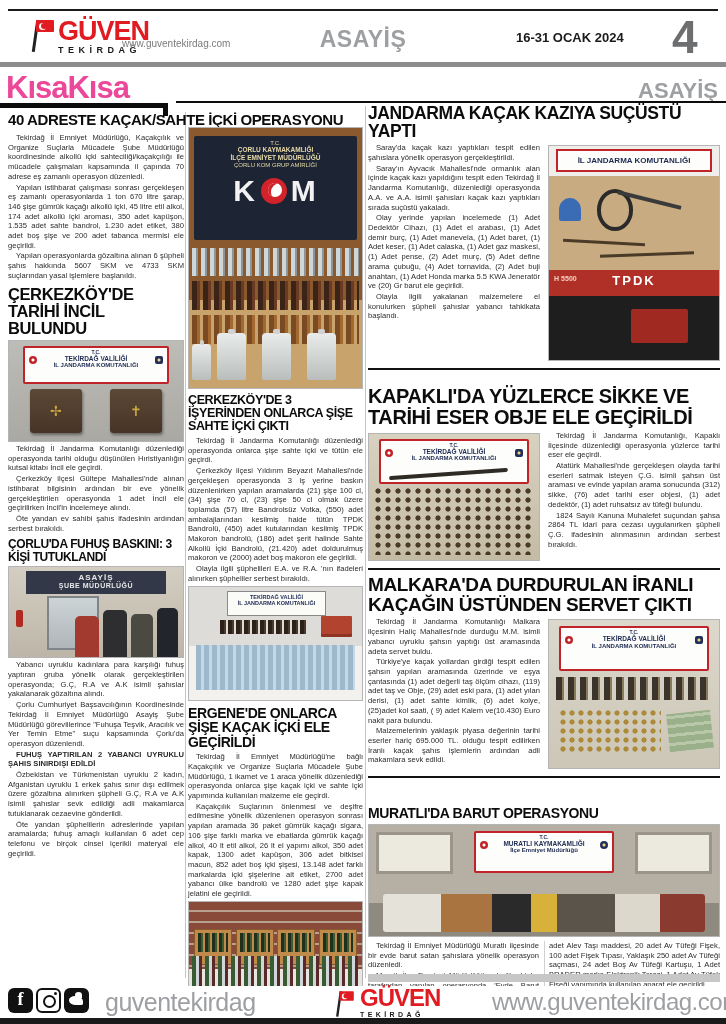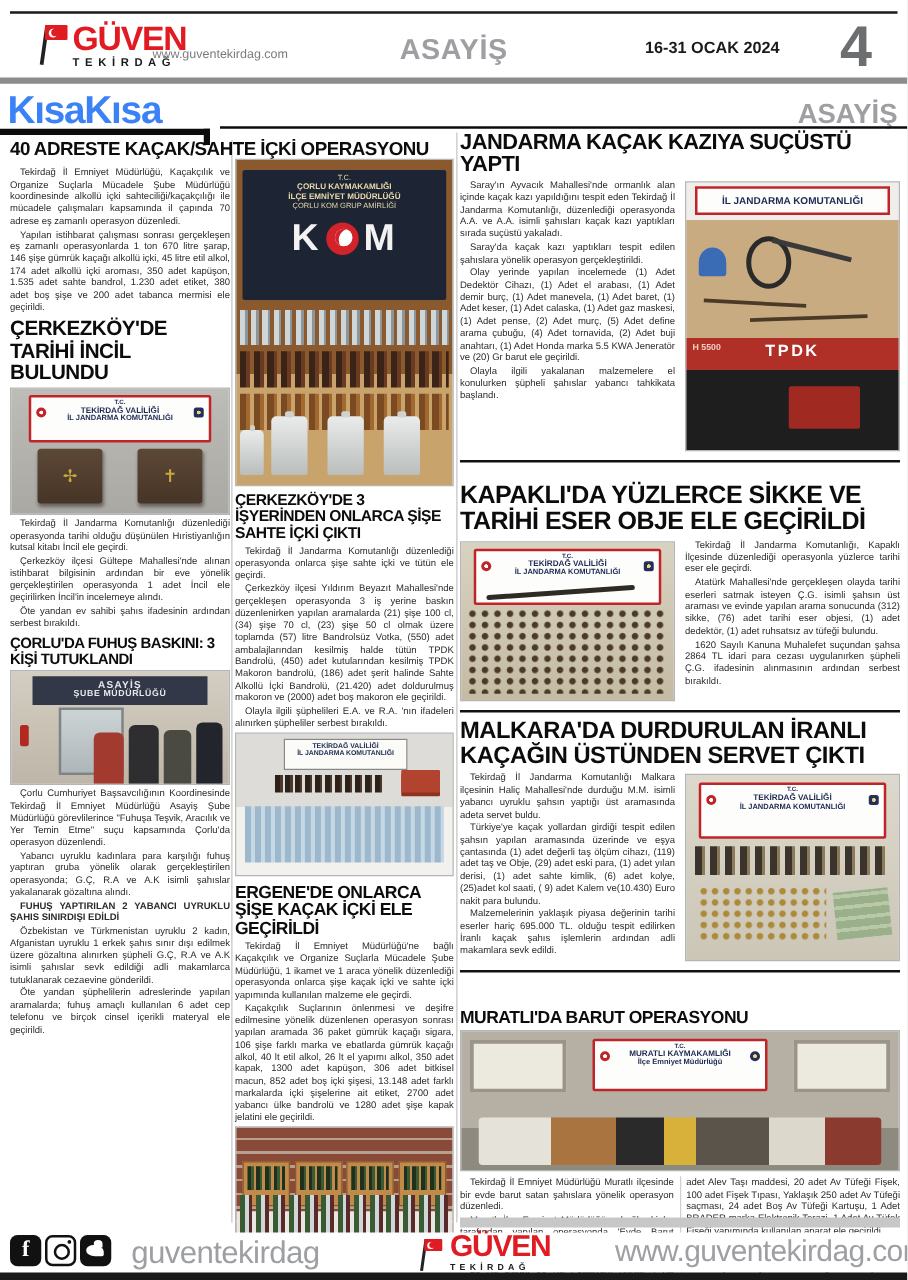--- a/index.html
+++ b/index.html
@@ -15,21 +15,21 @@
   .flag .moon::after{content:"";position:absolute;left:2px;top:0px;width:6px;height:6px;border-radius:50%;background:#e11b22;}
   .brand-txt{margin-left:2px;line-height:1;}
   .brand-main{font-size:27px;font-weight:bold;color:#e11b22;letter-spacing:-1px;}
   .brand-sub{font-size:9px;font-weight:bold;color:#1a1a1a;letter-spacing:4.5px;margin-top:1px;}
   .site-head{position:absolute;left:122px;top:38px;font-size:10px;color:#7b7b7b;}
   .section-big{position:absolute;left:0;top:26px;width:726px;text-align:center;font-size:23px;font-weight:bold;color:#9d9fa2;letter-spacing:0.5px;}
   .date{position:absolute;left:516px;top:30px;font-size:13px;font-weight:bold;color:#1a1a1a;}
   .pagenum{position:absolute;left:672px;top:10px;font-size:46px;font-weight:bold;color:#6d6e70;}
   .header-rule{position:absolute;left:0;top:62px;width:726px;height:5px;background:#8a8c8e;}
   
-  .kicker{position:absolute;left:6px;top:70px;font-size:31px;font-weight:bold;color:#3b82f6;letter-spacing:-1px;}
+  .kicker{position:absolute;left:6px;top:70px;font-size:31px;font-weight:bold;color:#ec4899;letter-spacing:-1px;}
   .kicker-bar{position:absolute;left:0;top:103px;width:168px;height:5px;background:#0c0c0c;}
   .kicker-bar-v{position:absolute;left:163px;top:103px;width:5px;height:13px;background:#0c0c0c;}
   .kicker-right{position:absolute;right:8px;top:78px;font-size:22px;font-weight:bold;color:#9d9fa2;}
   .kicker-rule-right{position:absolute;left:176px;top:101px;width:550px;height:2px;background:#0c0c0c;}
   
   .coldiv{position:absolute;width:1px;background:#c6c6c6;}
   .h-span{position:absolute;left:8px;top:111px;width:356px;font-size:15px;font-weight:bold;color:#0c0c0c;letter-spacing:-0.4px;white-space:nowrap;}
   .col1{position:absolute;left:8px;top:133px;width:176px;}
   .col2{position:absolute;left:188px;top:125px;width:175px;}
   .col3{position:absolute;left:368px;top:104px;width:352px;}
@@ -180,20 +180,21 @@
 
   <div class="coldiv" style="left:185px;top:112px;height:866px;"></div>
   <div class="coldiv" style="left:365px;top:106px;height:872px;"></div>
 
   <div class="h-span">40 ADRESTE KAÇAK/SAHTE İÇKİ OPERASYONU</div>
 
   <div class="col1">
     <div class="bodytext">
       <p>Tekirdağ İl Emniyet Müdürlüğü, Kaçakçılık ve Organize Suçlarla Mücadele Şube Müdürlüğü koordinesinde alkollü içki sahteciliği/kaçakçılığı ile mücadele çalışmaları kapsamında il çapında 70 adrese eş zamanlı operasyon düzenledi.</p>
       <p>Yapılan istihbarat çalışması sonrası gerçekleşen eş zamanlı operasyonlarda 1 ton 670 litre şarap, 146 şişe gümrük kaçağı alkollü içki, 45 litre etil alkol, 174 adet alkollü içki aroması, 350 adet kapüşon, 1.535 adet sahte bandrol, 1.230 adet etiket, 380 adet boş şişe ve 200 adet tabanca mermisi ele geçirildi.</p>
+      <p>Yapılan operasyonlarda gözaltına alınan 6 şüpheli şahıs hakkında 5607 SKM ve 4733 SKM suçlarından yasal işlemlere başlanıldı.</p>
     </div>
 
     <div class="hl s17">ÇERKEZKÖY'DE TARİHİ İNCİL BULUNDU</div>
     <div class="photo ph-incil">
       <div class="sign" style="left:8%;top:5%;width:84%;height:38%;">
         <div class="emb l" style="left:4px;top:8px;"></div>
         <div class="emb r" style="right:4px;top:8px;"></div>
         <div class="s1">T.C.</div>
         <div class="s2">TEKİRDAĞ VALİLİĞİ</div>
         <div class="s3">İL JANDARMA KOMUTANLIĞI</div>
@@ -218,22 +219,22 @@
         <div class="d2">ŞUBE MÜDÜRLÜĞÜ</div>
       </div>
       <div class="doorglass"></div>
       <div class="ext"></div>
       <div class="person" style="left:38%;width:14%;height:46%;background:#a33a30;"></div>
       <div class="person" style="left:54%;width:14%;height:52%;background:#2e2e30;"></div>
       <div class="person" style="left:70%;width:13%;height:48%;background:#4a4a42;"></div>
       <div class="person" style="left:85%;width:12%;height:55%;background:#22252c;"></div>
     </div>
     <div class="bodytext">
+      <p>Yabancı uyruklu kadınlara para karşılığı fuhuş yaptıran gruba yönelik olarak gerçekleştirilen operasyonda; G.Ç, R.A ve A.K isimli şahıslar yakalanarak gözaltına alındı.</p>
       <p>Çorlu Cumhuriyet Başsavcılığının Koordinesinde Tekirdağ İl Emniyet Müdürlüğü Asayiş Şube Müdürlüğü görevlilerince "Fuhuşa Teşvik, Aracılık ve Yer Temin Etme" suçu kapsamında Çorlu'da operasyon düzenlendi.</p>
-      <p>Yabancı uyruklu kadınlara para karşılığı fuhuş yaptıran gruba yönelik olarak gerçekleştirilen operasyonda; G.Ç, R.A ve A.K isimli şahıslar yakalanarak gözaltına alındı.</p>
       <p class="subhead">FUHUŞ YAPTIRILAN 2 YABANCI UYRUKLU ŞAHIS SINIRDIŞI EDİLDİ</p>
       <p>Özbekistan ve Türkmenistan uyruklu 2 kadın, Afganistan uyruklu 1 erkek şahıs sınır dışı edilmek üzere gözaltına alınırken şüpheli G.Ç, R.A ve A.K isimli şahıslar sevk edildiği adli makamlarca tutuklanarak cezaevine gönderildi.</p>
       <p>Öte yandan şüphelilerin adreslerinde yapılan aramalarda; fuhuş amaçlı kullanılan 6 adet cep telefonu ve birçok cinsel içerikli materyal ele geçirildi.</p>
     </div>
   </div>
 
   <div class="col2">
     <div class="photo ph-komdisp">
       <div class="dispboard">
         <div class="t1">T.C.</div>
@@ -282,22 +283,22 @@
       <div class="carton" style="left:51%;"></div>
       <div class="carton" style="left:75%;"></div>
       <div class="frontrow"></div>
     </div>
   </div>
 
   <div class="col3">
     <div class="hl s175">JANDARMA KAÇAK KAZIYA SUÇÜSTÜ YAPTI</div>
     <div class="rowsplit">
       <div class="bodytext">
+        <p>Saray'da kaçak kazı yaptıkları tespit edilen şahıslara yönelik operasyon gerçekleştirildi.</p>
         <p>Saray'ın Ayvacık Mahallesi'nde ormanlık alan içinde kaçak kazı yapıldığını tespit eden Tekirdağ İl Jandarma Komutanlığı, düzenlediği operasyonda A.A. ve A.A. isimli şahısları kaçak kazı yaptıkları sırada suçüstü yakaladı.</p>
-        <p>Saray'da kaçak kazı yaptıkları tespit edilen şahıslara yönelik operasyon gerçekleştirildi.</p>
         <p>Olay yerinde yapılan incelemede (1) Adet Dedektör Cihazı, (1) Adet el arabası, (1) Adet demir burç, (1) Adet manevela, (1) Adet baret, (1) Adet keser, (1) Adet calaska, (1) Adet gaz maskesi, (1) Adet pense, (2) Adet murç, (5) Adet define arama çubuğu, (4) Adet tornavida, (2) Adet buji anahtarı, (1) Adet Honda marka 5.5 KWA Jeneratör ve (20) Gr barut ele geçirildi.</p>
         <p>Olayla ilgili yakalanan malzemelere el konulurken şüpheli şahıslar yabancı tahkikata başlandı.</p>
       </div>
       <div>
         <div class="photo ph-kazi">
           <div class="kazisign">İL JANDARMA KOMUTANLIĞI</div>
           <div class="helmet"></div>
           <div class="detector"></div>
           <div class="detrod"></div>
           <div class="toolline" style="left:8%;top:44%;width:48%;transform:rotate(3deg);"></div>
@@ -321,21 +322,21 @@
             <div class="s2">TEKİRDAĞ VALİLİĞİ</div>
             <div class="s3">İL JANDARMA KOMUTANLIĞI</div>
           </div>
           <div class="rifle"></div>
           <div class="coins"></div>
         </div>
       </div>
       <div class="bodytext">
         <p>Tekirdağ İl Jandarma Komutanlığı, Kapaklı İlçesinde düzenlediği operasyonla yüzlerce tarihi eser ele geçirdi.</p>
         <p>Atatürk Mahallesi'nde gerçekleşen olayda tarihi eserleri satmak isteyen Ç.G. isimli şahsın üst araması ve evinde yapılan arama sonucunda (312) sikke, (76) adet tarihi eser objesi, (1) adet dedektör, (1) adet ruhsatsız av tüfeği bulundu.</p>
-        <p>1620 Sayılı Kanuna Muhalefet suçundan şahsa 2864 TL idari para cezası uygulanırken şüpheli Ç.G. ifadesinin alınmasının ardından serbest bırakıldı.</p>
+        <p>1824 Sayılı Kanuna Muhalefet suçundan şahsa 2864 TL idari para cezası uygulanırken şüpheli Ç.G. ifadesinin alınmasının ardından serbest bırakıldı.</p>
       </div>
     </div>
     <div class="sep"></div>
 
     <div class="hl s19">MALKARA'DA DURDURULAN İRANLI KAÇAĞIN ÜSTÜNDEN SERVET ÇIKTI</div>
     <div class="rowsplit">
       <div class="bodytext">
         <p>Tekirdağ İl Jandarma Komutanlığı Malkara ilçesinin Haliç Mahallesi'nde durduğu M.M. isimli yabancı uyruklu şahsın yaptığı üst aramasında adeta servet buldu.</p>
         <p>Türkiye'ye kaçak yollardan girdiği tespit edilen şahsın yapılan aramasında üzerinde ve eşya çantasında (1) adet değerli taş ölçüm cihazı, (119) adet taş ve Obje, (29) adet eski para, (1) adet yılan derisi, (1) adet sahte kimlik, (6) adet kolye, (25)adet kol saati, ( 9) adet Kalem ve(10.430) Euro nakit para bulundu.</p>
         <p>Malzemelerinin yaklaşık piyasa değerinin tarihi eserler hariç 695.000 TL. olduğu tespit edilirken İranlı kaçak şahıs işlemlerin ardından adli makamlara sevk edildi.</p>

